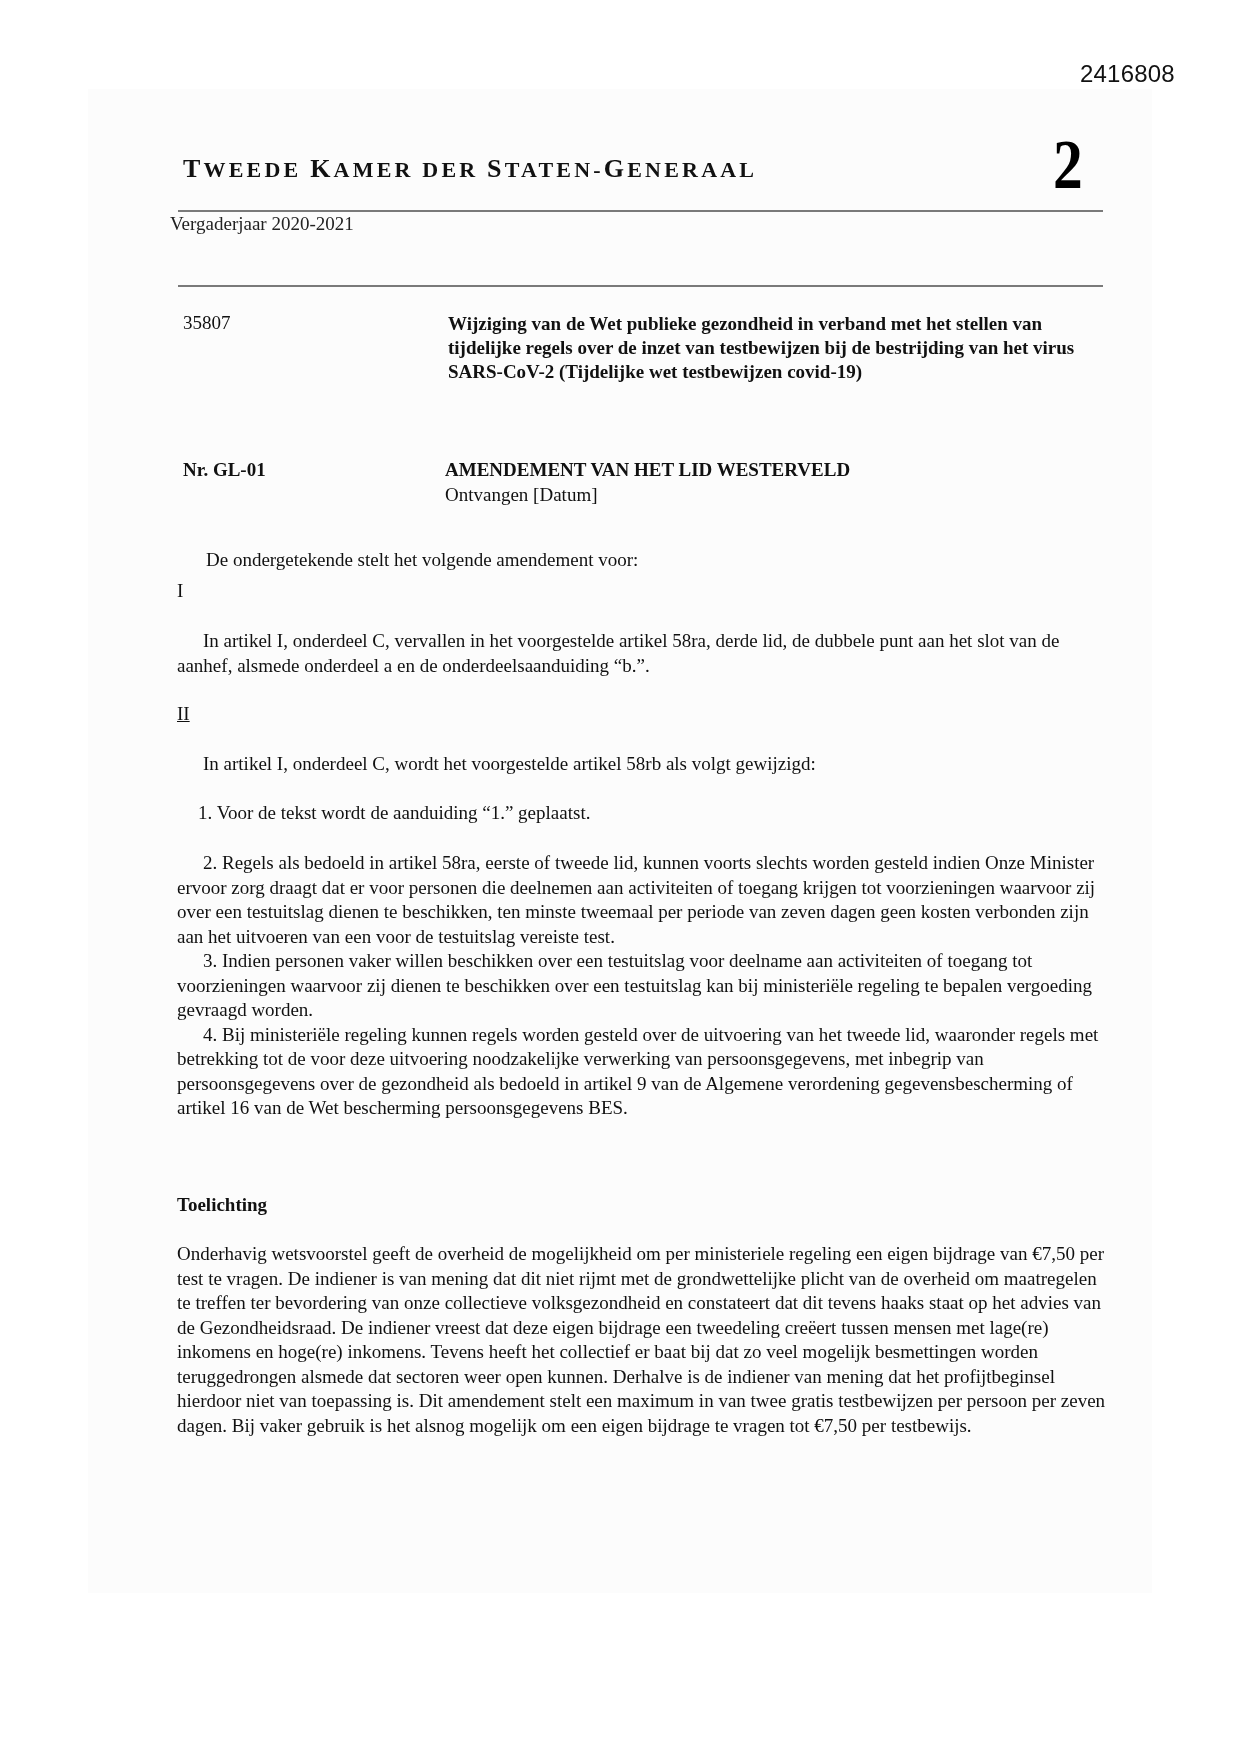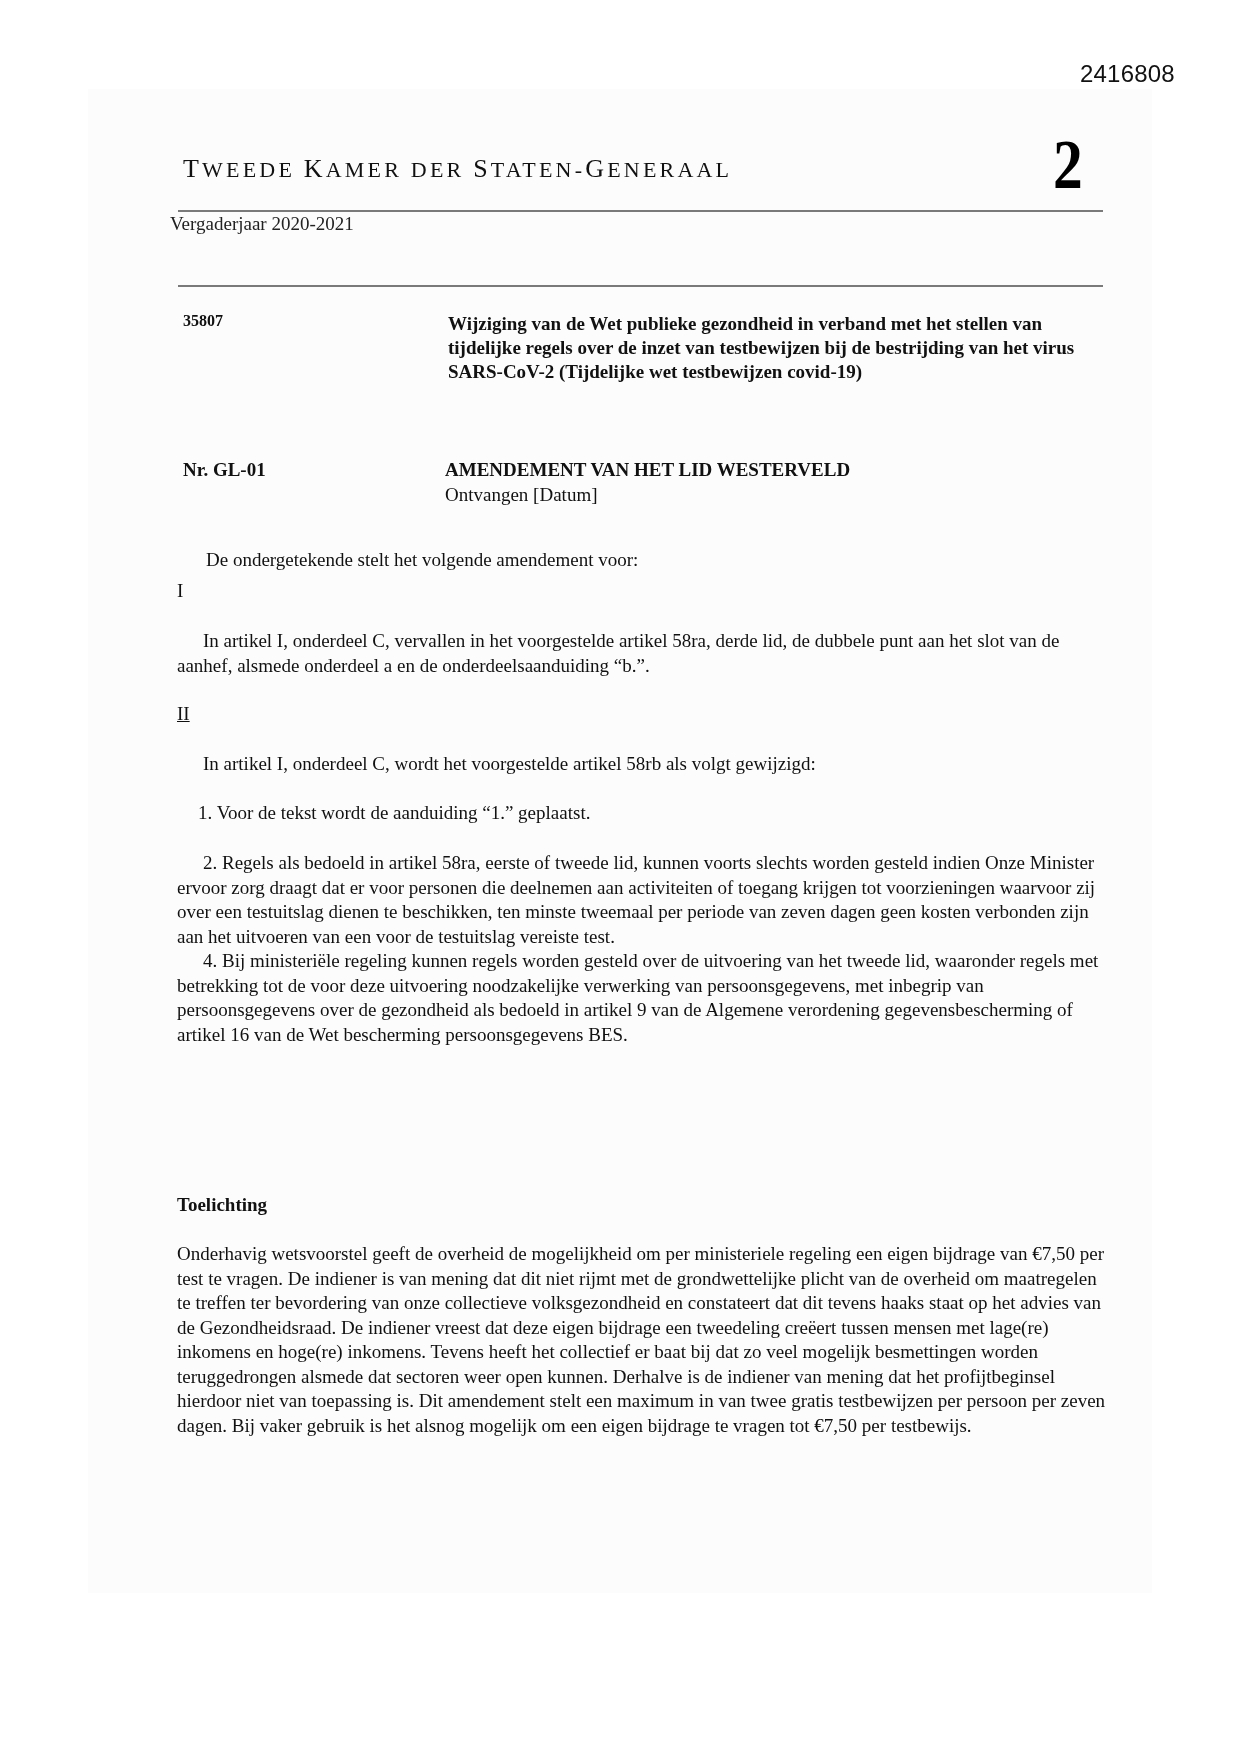--- a/index.html
+++ b/index.html
@@ -17,21 +17,21 @@
       font-size: 24px; color: #111;
       letter-spacing: 0.2px;
     }
     .page-inner {
       position: absolute; left: 88px; top: 89px;
       width: 1064px; height: 1504px;
       background: #fcfcfc;
     }
     .chamber {
       position: absolute; left: 183px; top: 154px;
-      font-size: 22px; font-weight: normal; letter-spacing: 3.2px;
+      font-size: 22px; font-weight: bold; letter-spacing: 3.2px;
       font-variant: small-caps;
       color: #111;
     }
     .chamber .big { font-size: 26px; }
     .big-number {
       position: absolute; left: 1053px; top: 130px;
       font-size: 70px; font-weight: bold; line-height: 1;
       color: #000;
       transform: scaleX(0.85);
       transform-origin: left top;
@@ -41,21 +41,21 @@
       border-top: 2px solid #7a7a7a;
     }
     .rule-1 { top: 210px; }
     .rule-2 { top: 285px; }
     .session {
       position: absolute; left: 170px; top: 213px;
       font-size: 19px; color: #222;
     }
     .kamerstuk-nr {
       position: absolute; left: 183px; top: 312px;
-      font-size: 16px; font-weight: bold;
+      font-size: 19px; font-weight: normal;
     }
     .bill-title {
       position: absolute; left: 448px; top: 312px; width: 660px;
       font-size: 19px; font-weight: bold; line-height: 24px;
     }
     .amend-nr {
       position: absolute; left: 183px; top: 459px;
       font-size: 19px; font-weight: bold;
     }
     .amend-title {
@@ -104,17 +104,18 @@
 <div class="roman" style="top:580px;">I</div>
 <p class="body-text indent" style="top:629px;">In artikel I, onderdeel C, vervallen in het voorgestelde artikel 58ra, derde lid, de dubbele punt aan het slot van de aanhef, alsmede onderdeel a en de onderdeelsaanduiding “b.”.</p>
 
 <div class="roman" style="top:703px;text-decoration:underline;">II</div>
 <p class="body-text indent" style="top:752px;">In artikel I, onderdeel C, wordt het voorgestelde artikel 58rb als volgt gewijzigd:</p>
 
 <p class="body-text" style="top:801px;margin-left:21px;">1. Voor de tekst wordt de aanduiding “1.” geplaatst.</p>
 
 <div class="body-text" style="top:851px;">
   <p class="indent">2. Regels als bedoeld in artikel 58ra, eerste of tweede lid, kunnen voorts slechts worden gesteld indien Onze Minister ervoor zorg draagt dat er voor personen die deelnemen aan activiteiten of toegang krijgen tot voorzieningen waarvoor zij over een testuitslag dienen te beschikken, ten minste tweemaal per periode van zeven dagen geen kosten verbonden zijn aan het uitvoeren van een voor de testuitslag vereiste test.</p>
+  <p class="indent">3. Indien personen vaker willen beschikken over een testuitslag voor deelname aan activiteiten of toegang tot voorzieningen waarvoor zij dienen te beschikken over een testuitslag kan bij ministeriële regeling te bepalen vergoeding gevraagd worden.</p>
   <p class="indent">4. Bij ministeriële regeling kunnen regels worden gesteld over de uitvoering van het tweede lid, waaronder regels met betrekking tot de voor deze uitvoering noodzakelijke verwerking van persoonsgegevens, met inbegrip van persoonsgegevens over de gezondheid als bedoeld in artikel 9 van de Algemene verordening gegevensbescherming of artikel 16 van de Wet bescherming persoonsgegevens BES.</p>
 </div>
 
 <div class="body-text heading-bold" style="top:1193px;">Toelichting</div>
 <p class="body-text" style="top:1242px;">Onderhavig wetsvoorstel geeft de overheid de mogelijkheid om per ministeriele regeling een eigen bijdrage van €7,50 per test te vragen. De indiener is van mening dat dit niet rijmt met de grondwettelijke plicht van de overheid om maatregelen te treffen ter bevordering van onze collectieve volksgezondheid en constateert dat dit tevens haaks staat op het advies van de Gezondheidsraad. De indiener vreest dat deze eigen bijdrage een tweedeling creëert tussen mensen met lage(re) inkomens en hoge(re) inkomens. Tevens heeft het collectief er baat bij dat zo veel mogelijk besmettingen worden teruggedrongen alsmede dat sectoren weer open kunnen. Derhalve is de indiener van mening dat het profijtbeginsel hierdoor niet van toepassing is. Dit amendement stelt een maximum in van twee gratis testbewijzen per persoon per zeven dagen. Bij vaker gebruik is het alsnog mogelijk om een eigen bijdrage te vragen tot €7,50 per testbewijs.</p>
 
 </body></html>

